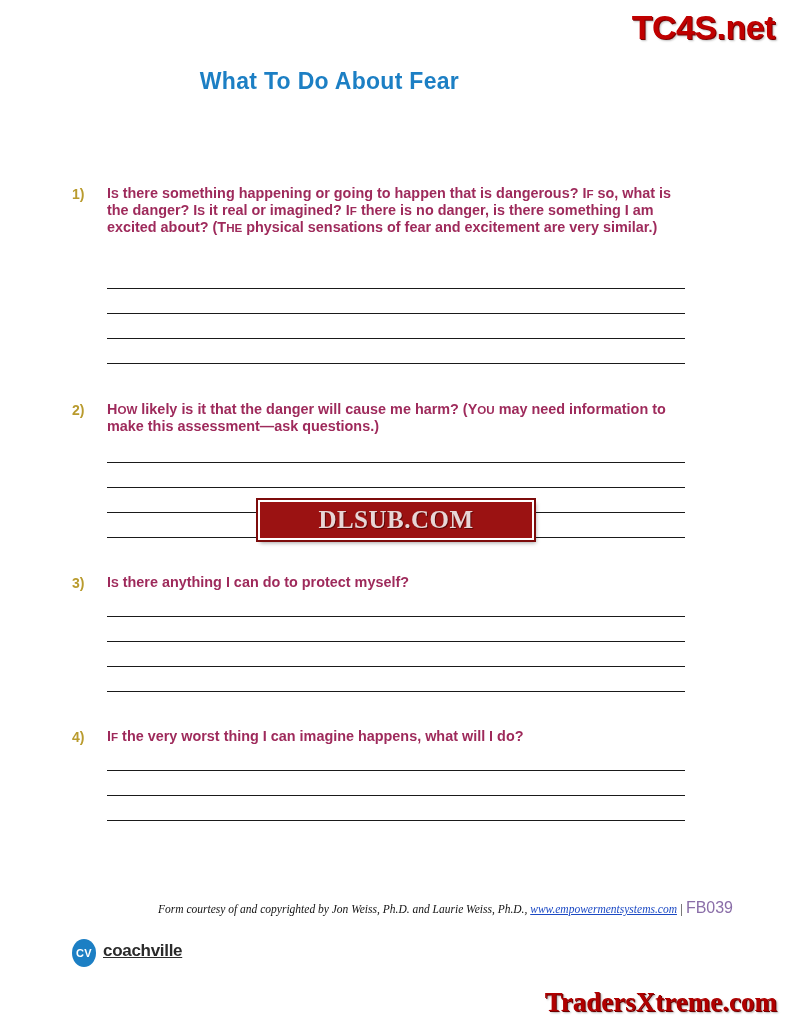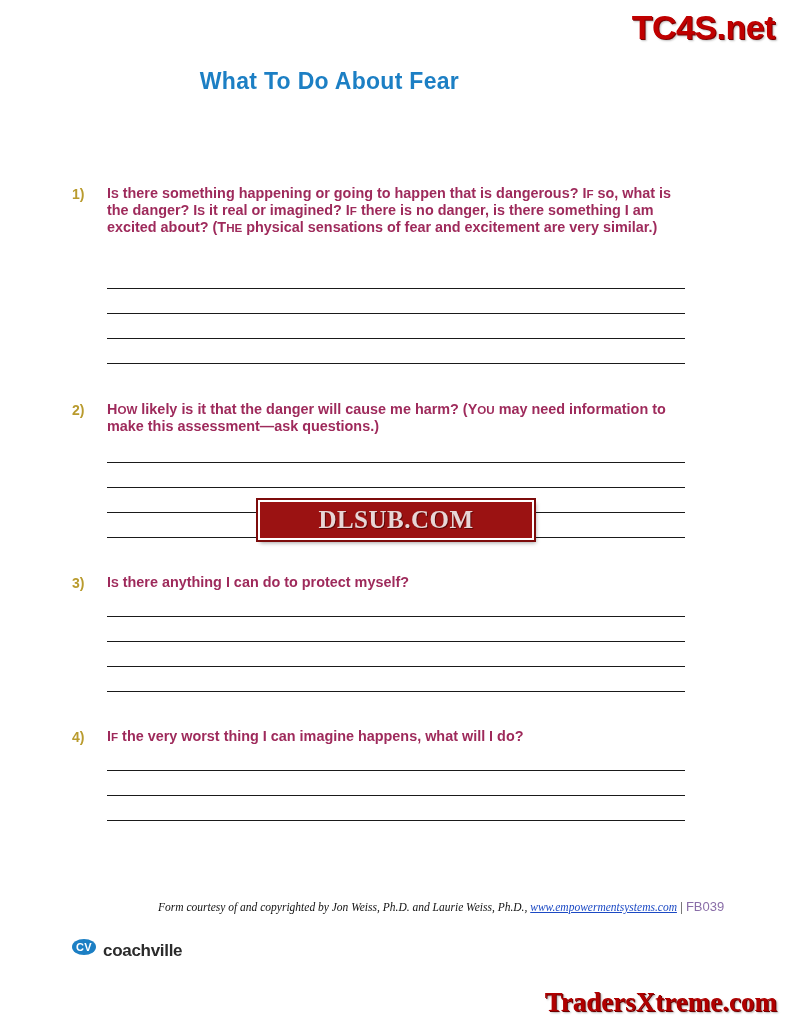--- a/index.html
+++ b/index.html
@@ -119,47 +119,48 @@
     color: #111;
   }
   .courtesy a {
     color: #1b49c4;
     text-decoration: underline;
   }
   .formcode {
     color: #8a6ea8;
     font-style: normal;
     font-family: "Liberation Sans", sans-serif;
-    font-size: 13px;
+    font-size: 16px;
   }
 
   .cv-logo {
     position: absolute;
     left: 72px;
     top: 939px;
     width: 24px;
-    height: 16px;
+    height: 28px;
     border-radius: 50%;
     background: #1c7fc4;
     color: #fff;
     font-weight: bold;
     font-size: 11px;
     display: flex;
     align-items: center;
     justify-content: center;
     letter-spacing: 0.3px;
   }
   .cv-word {
     position: absolute;
     left: 103px;
     top: 941px;
     font-weight: bold;
     font-size: 17px;
     color: #2b2b2b;
     letter-spacing: -0.3px;
+    text-decoration: underline;
   }
   .footer-text {
     position: absolute;
     left: 248px;
     top: 945px;
     font-size: 11px;
     color: #333;
   }
   .footer-text a {
     color: #1b49c4;

